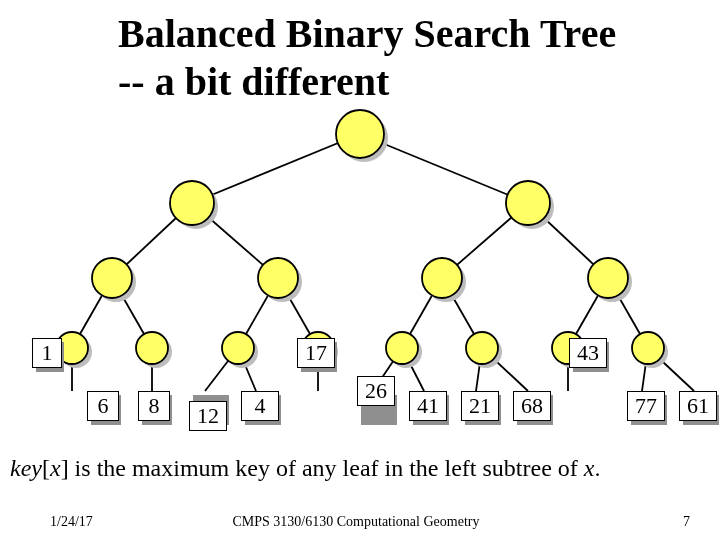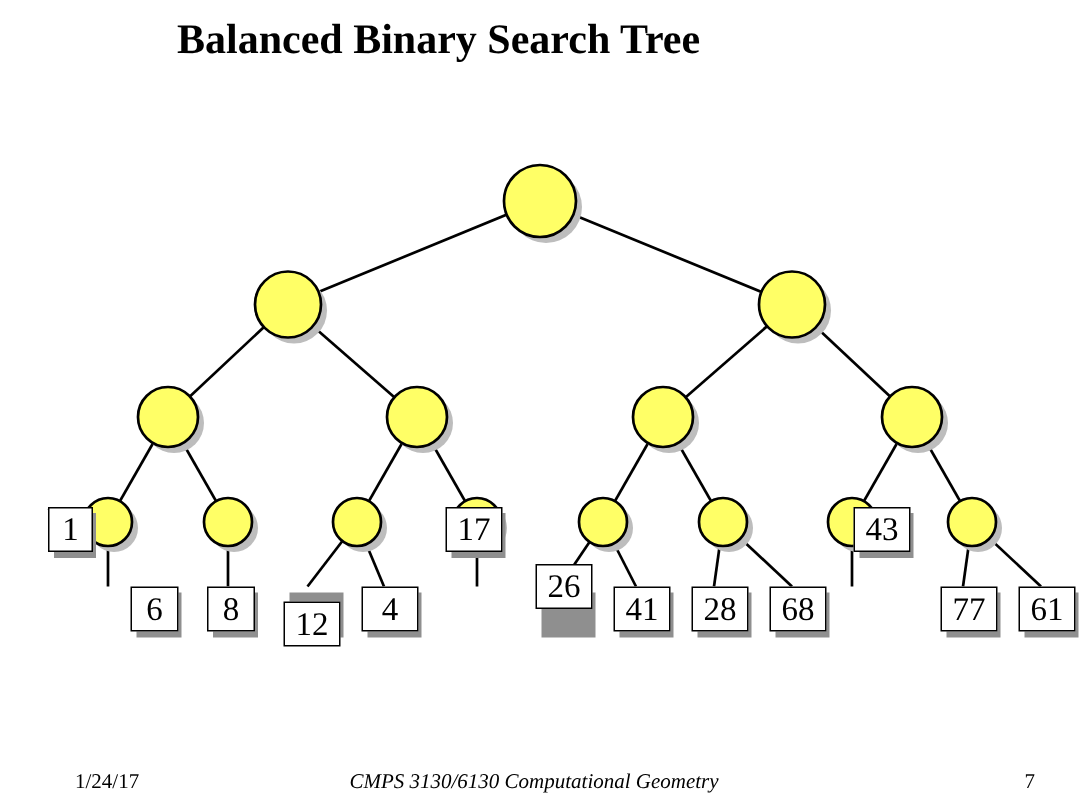--- a/index.html
+++ b/index.html
@@ -1,42 +1,43 @@
 <!DOCTYPE html>
 <html><head>
 <meta charset="utf-8">
 <style>
 html,body{margin:0;padding:0;width:720px;height:540px;background:#fff;font-family:"Times New Roman","Liberation Serif",Times,serif;color:#000}
 .slide{position:relative;width:720px;height:540px}
-.title{position:absolute;left:118px;top:10px;font-size:28px;font-weight:bold;line-height:1.2}
+.title{position:absolute;left:118px;top:10px;font-size:40px;font-weight:bold;line-height:1.2}
 .title span{white-space:nowrap;display:block}
 
 svg.tree{position:absolute;left:0;top:98px;width:720px;height:310px}
 .edge{stroke:#000;stroke-width:1.8;fill:none}
 .node-fill{fill:#ffff66;stroke:#000;stroke-width:1.8}
 .shadow{fill:#bdbdbd}
 
 .vbox{position:absolute;font-size:22px;text-align:center;line-height:28px;background:#fff;border:1.5px solid #000;height:28px;padding:0 4px}
 .vshadow{position:absolute;background:#8f8f8f}
 
 .caption{position:absolute;left:10px;top:455px;font-size:24px}
 .caption .i{font-style:italic}
 
 .footer{position:absolute;bottom:10px;left:0;width:720px;font-size:14px}
 .f-date{position:absolute;left:50px;bottom:0}
-.f-course{position:absolute;left:0;width:712px;text-align:center;bottom:0;font-style:italic}
+.f-course{position:absolute;left:0;width:712px;text-align:center;bottom:0;}
 .f-page{position:absolute;right:30px;bottom:0}
 </style>
 </head>
 <body>
 
 <div class="slide">
 
   <div class="title">
     <span>Balanced Binary Search Tree</span>
+    <span>-- a bit different</span>
   </div>
 
   <svg class="tree" id="tree-svg">
       <line x1="360" y1="36" x2="192" y2="105" class="edge"></line>
       <line x1="360" y1="36" x2="528" y2="105" class="edge"></line>
       <line x1="192" y1="105" x2="112" y2="180" class="edge"></line>
       <line x1="192" y1="105" x2="278" y2="180" class="edge"></line>
       <line x1="528" y1="105" x2="442" y2="180" class="edge"></line>
       <line x1="528" y1="105" x2="608" y2="180" class="edge"></line>
       <line x1="112" y1="180" x2="72" y2="250" class="edge"></line>
@@ -111,29 +112,32 @@
   <div class="vshadow" style="left:193px;top:395px;width:36px;height:30px"></div>
   <div class="vbox" style="left:189px;top:401px;width:28px">12</div>
   <div class="vshadow" style="left:245px;top:395px;width:36px;height:30px"></div>
   <div class="vbox" style="left:241px;top:391px;width:28px">4</div>
 
   <div class="vshadow" style="left:361px;top:395px;width:36px;height:30px"></div>
   <div class="vbox" style="left:357px;top:376px;width:28px">26</div>
   <div class="vshadow" style="left:413px;top:395px;width:36px;height:30px"></div>
   <div class="vbox" style="left:409px;top:391px;width:28px">41</div>
   <div class="vshadow" style="left:465px;top:395px;width:36px;height:30px"></div>
-  <div class="vbox" style="left:461px;top:391px;width:28px">28</div>
+  <div class="vbox" style="left:461px;top:391px;width:28px">21</div>
   <div class="vshadow" style="left:517px;top:395px;width:36px;height:30px"></div>
   <div class="vbox" style="left:513px;top:391px;width:28px">68</div>
 
   <div class="vshadow" style="left:631px;top:395px;width:36px;height:30px"></div>
   <div class="vbox" style="left:627px;top:391px;width:28px">77</div>
   <div class="vshadow" style="left:683px;top:395px;width:36px;height:30px"></div>
   <div class="vbox" style="left:679px;top:391px;width:28px">61</div>
 
+  <div class="caption">
+    <span class="i">key</span><span>[</span><span class="i">x</span><span>] is the maximum key of any leaf in the left subtree of </span><span class="i">x</span><span>.</span>
+  </div>
 
   <div class="footer">
     <div class="f-date">1/24/17</div>
     <div class="f-course">CMPS 3130/6130 Computational Geometry</div>
     <div class="f-page">7</div>
   </div>
 
 </div>
 
 </body></html>

